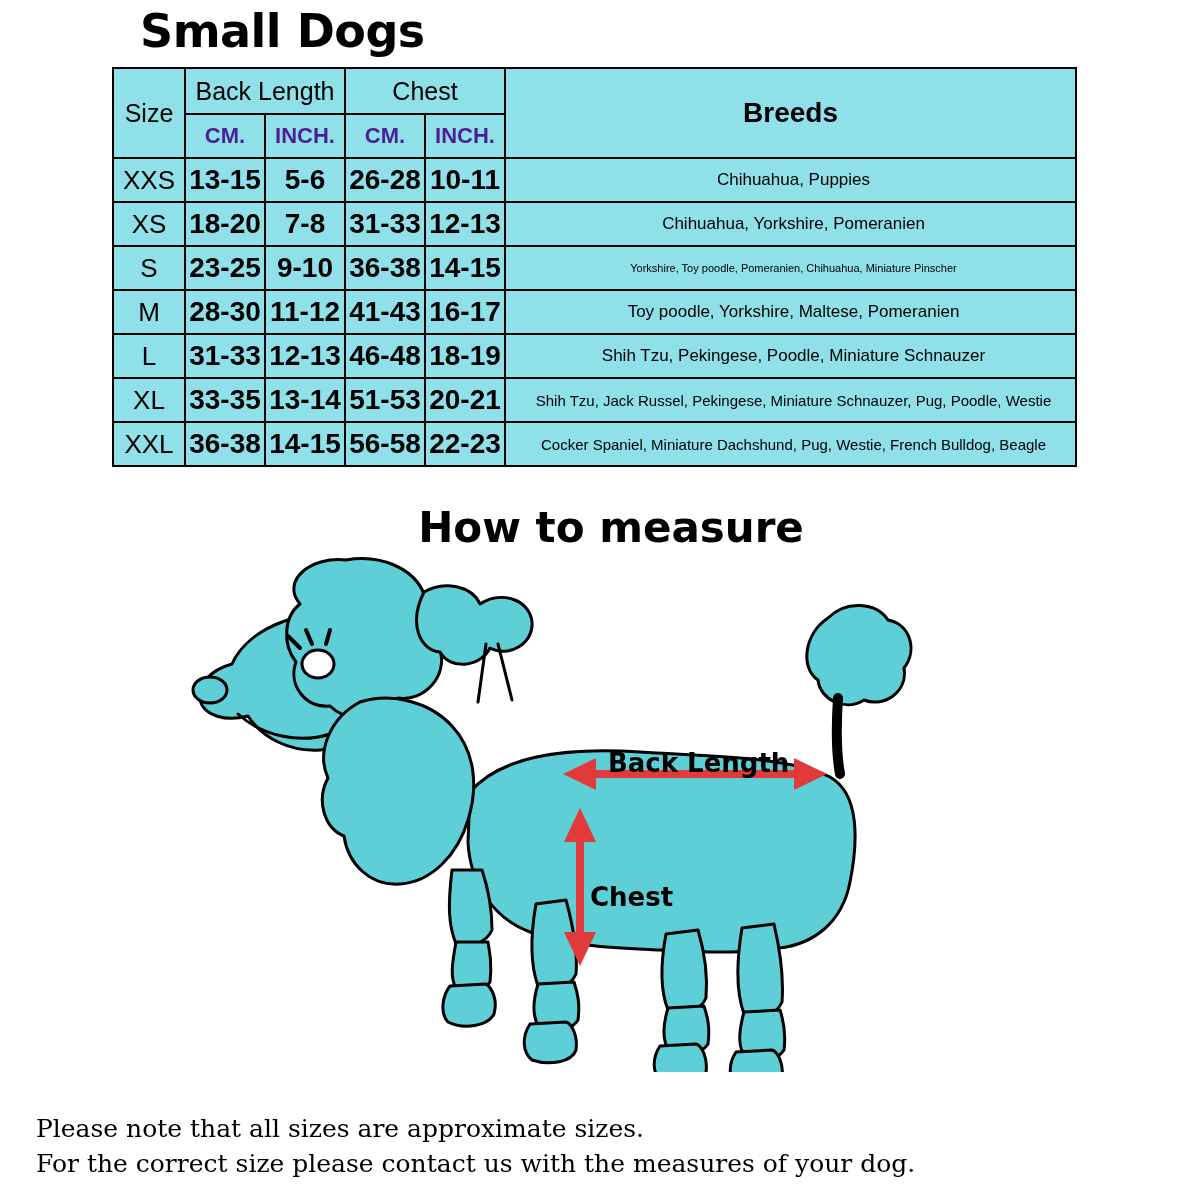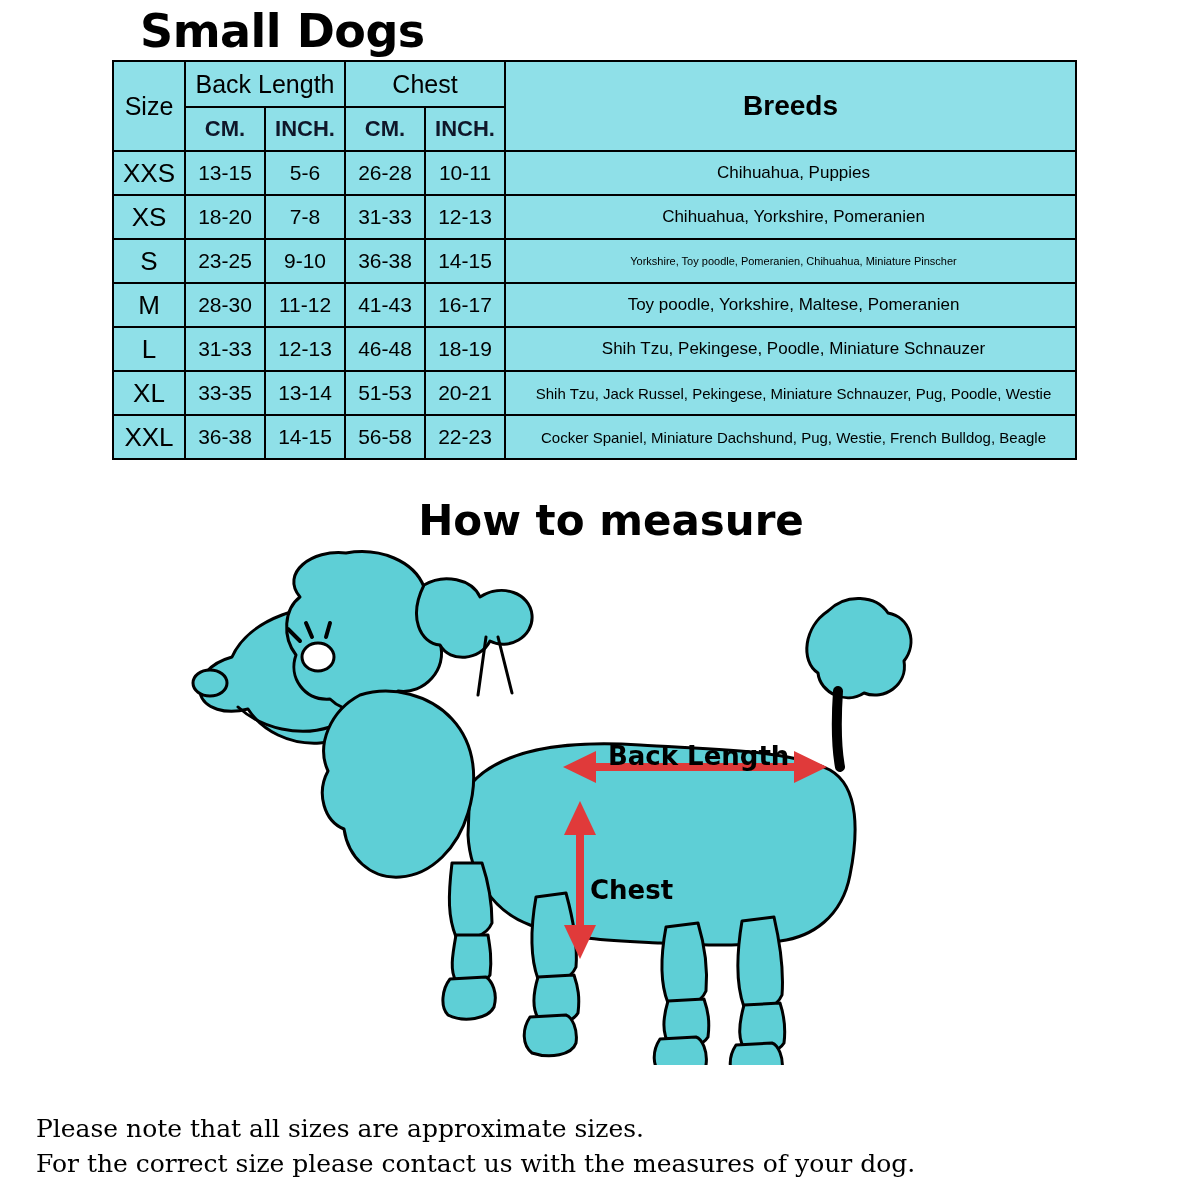--- a/index.html
+++ b/index.html
@@ -15,21 +15,21 @@
     overflow: hidden;
     position: relative;
   }
 
   
   .main-title {
     font-family: "DejaVu Sans", sans-serif;
     font-weight: bold;
     font-size: 46px;
     letter-spacing: -0.5px;
-    padding: 8px 0 6px 140px;
+    padding: 8px 0 13px 140px;
     line-height: 1.0;
   }
 
   
   .table-wrap {
     margin: 0 0 0 112px;
     width: 965px;
   }
   table.size-table {
     border-collapse: collapse;
@@ -44,36 +44,36 @@
     font-family: "Liberation Sans", sans-serif;
     padding: 0;
   }
   .hdr-group {
     font-size: 25px;
     font-weight: normal;
     height: 44px;
     font-family: "DejaVu Sans Condensed", "Liberation Sans", sans-serif;
   }
   .hdr-unit {
-    color: #0f172a;
+    color: #4c1d95;
     font-size: 22px;
     height: 42px;
     font-family: "DejaVu Sans Condensed", "Liberation Sans", sans-serif;
   }
   .hdr-breeds {
     font-size: 28px;
     font-family: "DejaVu Sans Condensed", "Liberation Sans", sans-serif;
   }
   .size-cell {
     font-size: 26px;
     font-family: "DejaVu Sans Condensed", "Liberation Sans", sans-serif;
   }
   .num-cell {
-    font-size: 21px;
-    font-weight: normal;
+    font-size: 28px;
+    font-weight: bold;
     font-family: "DejaVu Sans Condensed", "Liberation Sans", sans-serif;
   }
   .breed-cell {
     font-size: 17px;
     text-align: right;
     padding-left: 6px !important;
     font-family: "DejaVu Sans Condensed", "Liberation Sans", sans-serif;
     white-space: nowrap;
   }
   .breed-cell.small { font-size: 11px; }

